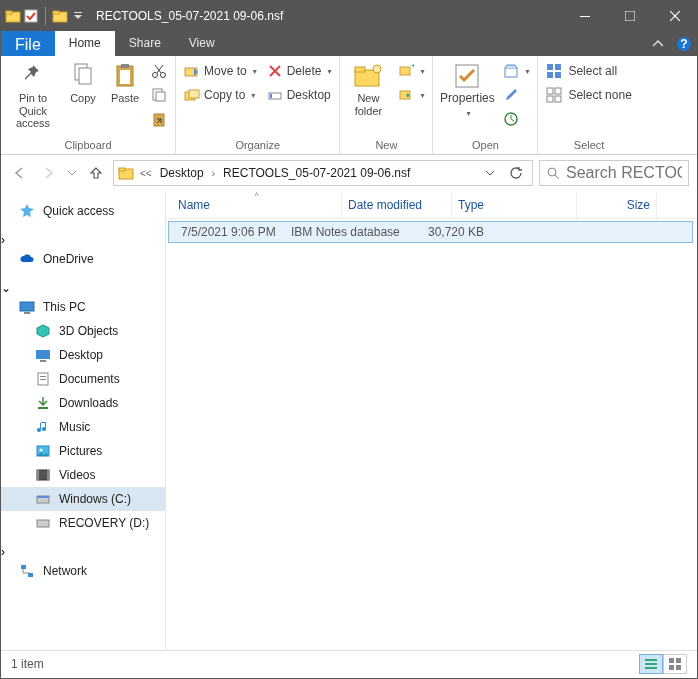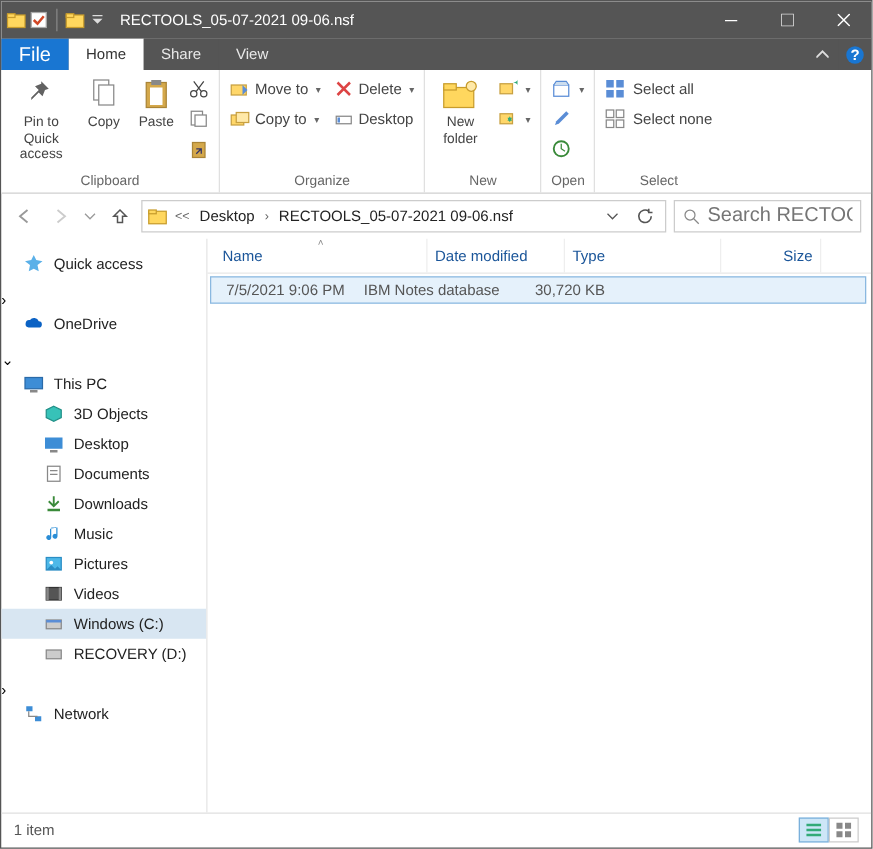--- a/index.html
+++ b/index.html
@@ -265,20 +265,27 @@
             </svg>
             <span class="dd">▾</span>
           </div>
       </div>
     </div>
     <div class="ribbon-group-label">New</div>
   </div>
 
   <div class="ribbon-group">
     <div class="ribbon-group-body">
+      <div class="big-btn" style="width:60px">
+        <svg width="28" height="28">
+            <rect x="3" y="3" width="22" height="22" fill="#fff" stroke="#888"></rect>
+            <path d="M7 14l4 4 10-10" stroke="#d88b2a" stroke-width="3" fill="none"></path>
+          </svg>
+        <div class="lbl"><span>Properties</span> <span class="dd">▾</span></div>
+      </div>
       <div class="col">
         <div class="small-row">
             <svg width="16" height="16">
               <rect x="2" y="5" width="12" height="9" fill="#fff" stroke="#5a8dd6"></rect>
               <path d="M2 5l2-3h8l2 3" fill="#cde" stroke="#5a8dd6"></path>
             </svg>
             <span class="dd">▾</span>
           </div>
         <div class="small-row">
             <svg width="16" height="16">

